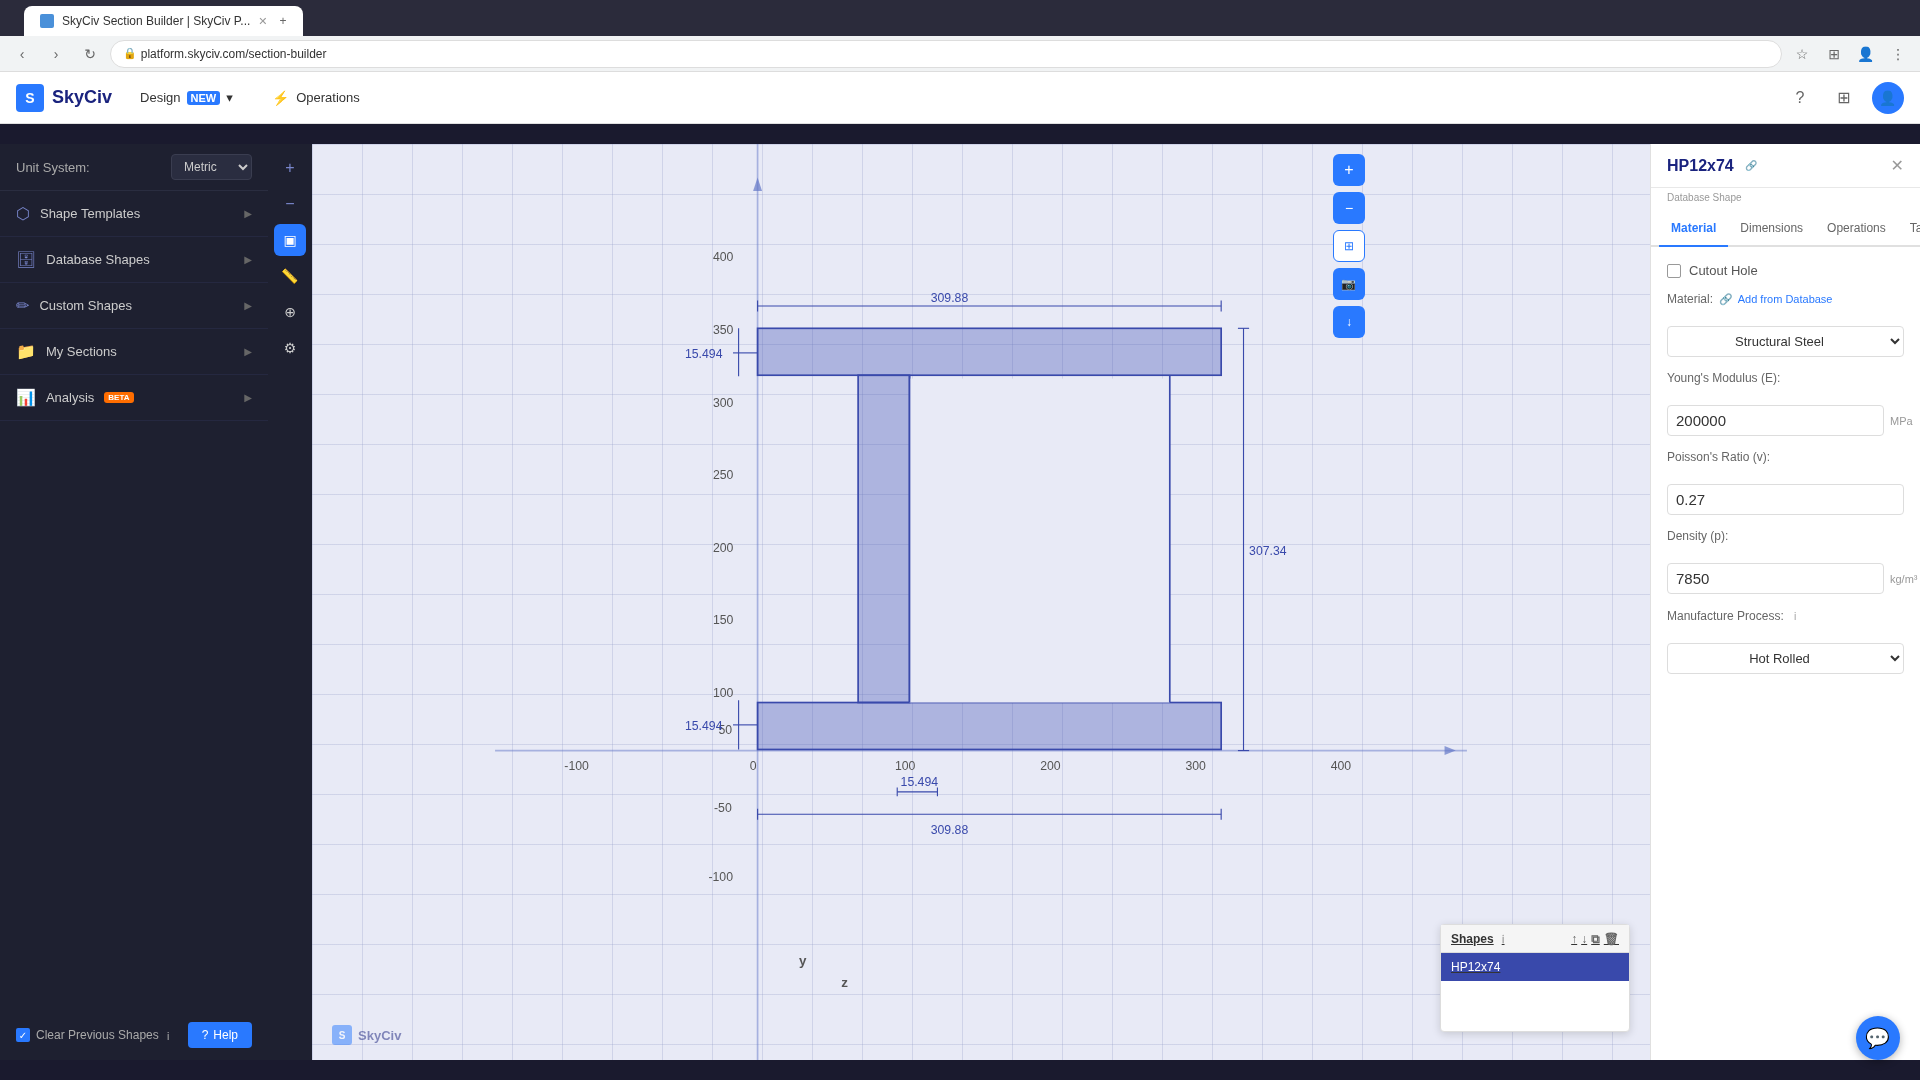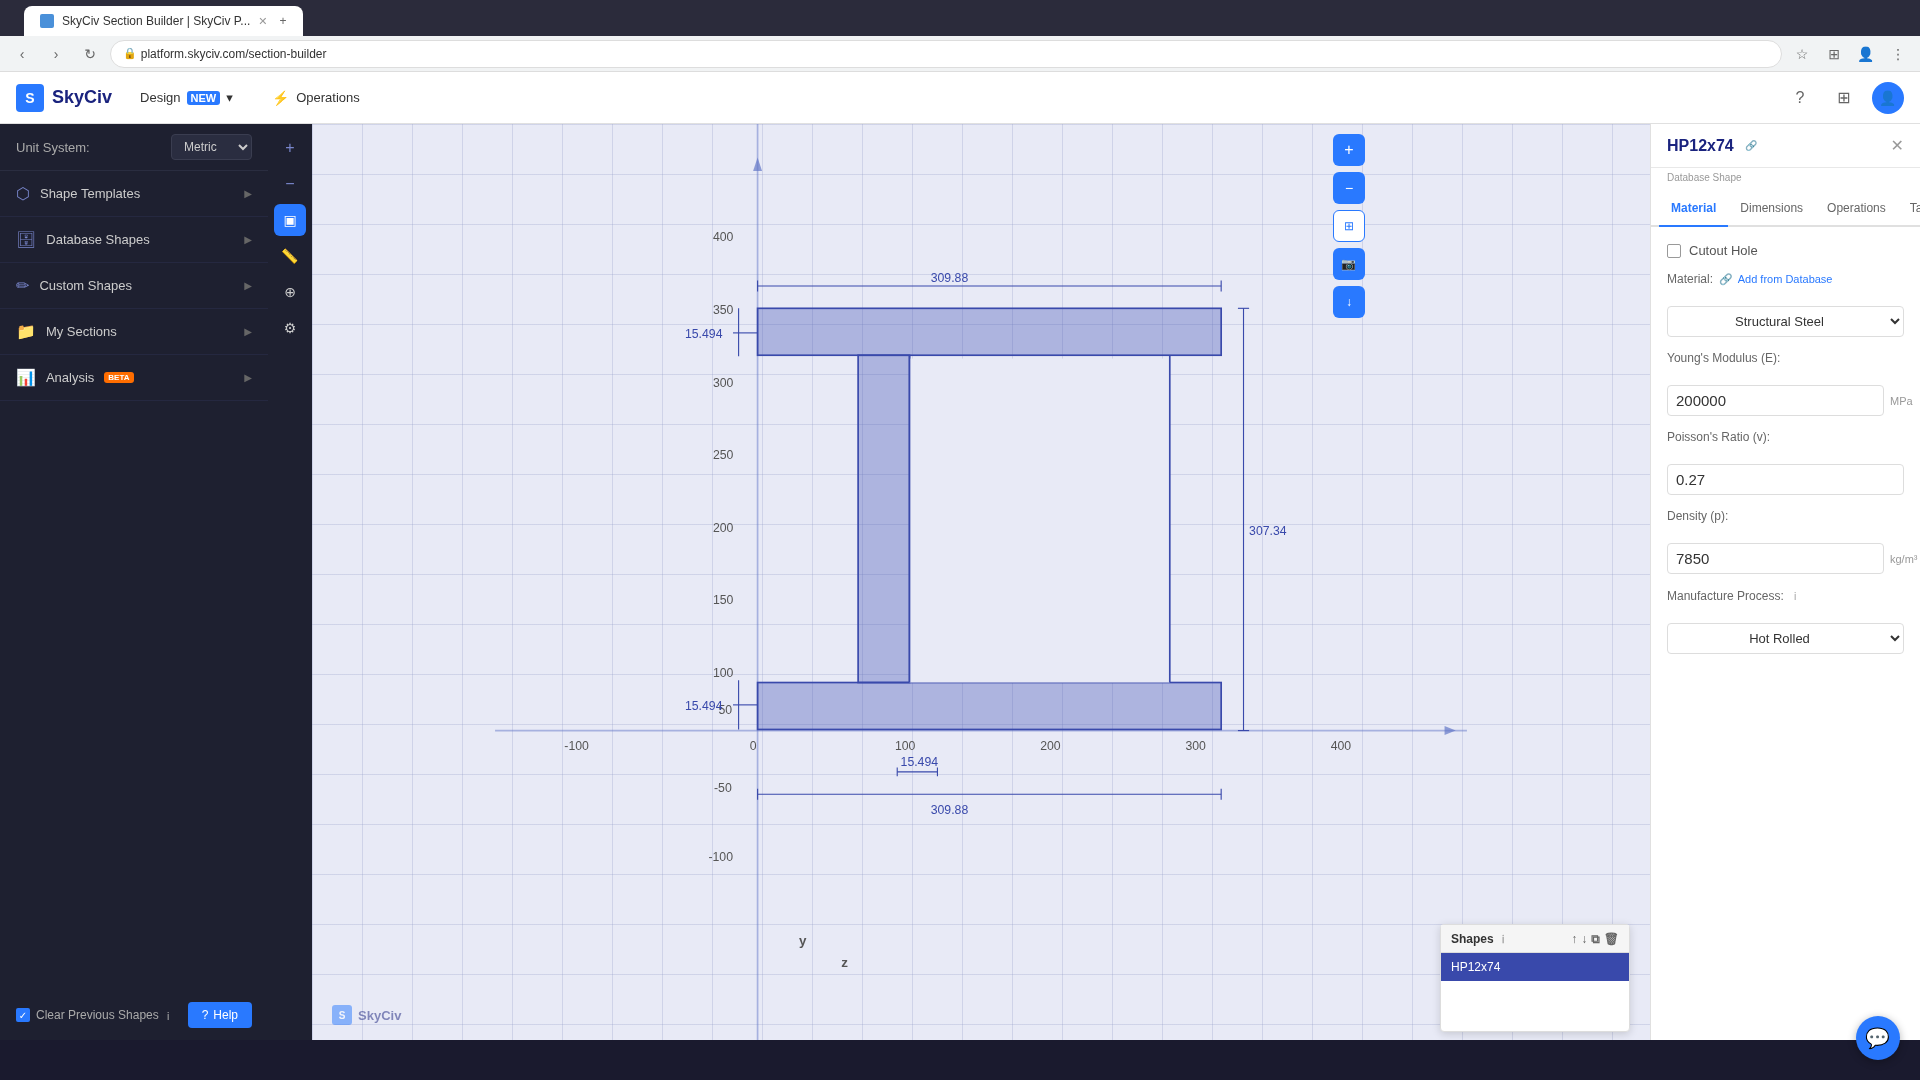--- a/index.html
+++ b/index.html
@@ -18,21 +18,21 @@
     .logo { display: flex; align-items: center; gap: 8px; font-weight: 700; font-size: 18px; color: #1a237e; }
     .logo-icon { width: 28px; height: 28px; background: #2979ff; border-radius: 4px; display: flex; align-items: center; justify-content: center; color: #fff; font-size: 14px; font-weight: 900; }
     .header-btn { display: flex; align-items: center; gap: 6px; padding: 6px 12px; border-radius: 4px; font-size: 13px; cursor: pointer; border: none; background: transparent; color: #333; }
     .new-badge { background: #2979ff; color: #fff; font-size: 11px; padding: 1px 4px; border-radius: 3px; font-weight: 600; }
     .header-spacer { flex: 1; }
     .header-right { display: flex; align-items: center; gap: 12px; }
     .header-icon { width: 32px; height: 32px; display: flex; align-items: center; justify-content: center; color: #666; cursor: pointer; border-radius: 50%; }
     .avatar { width: 32px; height: 32px; background: #2979ff; border-radius: 50%; display: flex; align-items: center; justify-content: center; color: #fff; font-size: 14px; cursor: pointer; }
 
     
-    .main-layout { display: flex; height: calc(1080px - 40px - 36px - 36px - 52px); }
+    .main-layout { display: flex; height: calc(1080px - 40px - 36px - 36px - 52px); margin-top: 20px; }
 
     
     .sidebar { width: 268px; background: #1e2030; color: #ccc; display: flex; flex-direction: column; overflow-y: auto; flex-shrink: 0; }
     .unit-row { display: flex; align-items: center; justify-content: space-between; padding: 10px 16px; border-bottom: 1px solid #2a2d40; }
     .unit-label { font-size: 13px; color: #aaa; }
     .unit-select { background: #2a2d40; color: #ccc; border: 1px solid #3a3d50; border-radius: 4px; padding: 4px 8px; font-size: 12px; cursor: pointer; }
     .sidebar-item { display: flex; align-items: center; gap: 10px; padding: 13px 16px; cursor: pointer; font-size: 13px; border-bottom: 1px solid #252840; transition: background 0.15s; }
     .sidebar-item-icon { color: #7986cb; font-size: 16px; }
     .sidebar-item-label { color: #ccc; }
     .sidebar-chevron { margin-left: auto; font-size: 10px; color: #666; }
@@ -56,21 +56,21 @@
       background-image:
         linear-gradient(rgba(150,160,200,0.3) 1px, transparent 1px),
         linear-gradient(90deg, rgba(150,160,200,0.3) 1px, transparent 1px);
       background-size: 50px 50px;
     }
 
     
     .shape-svg { position: absolute; top: 0; left: 0; width: 100%; height: 100%; }
 
     
-    .shapes-panel { position: absolute; bottom: 8px; right: 20px; background: #fff; border: 1px solid #ddd; border-radius: 4px; width: 190px; box-shadow: 0 2px 8px rgba(0,0,0,0.15); }
+    .shapes-panel { position: absolute; bottom: 28px; right: 20px; background: #fff; border: 1px solid #ddd; border-radius: 4px; width: 190px; box-shadow: 0 2px 8px rgba(0,0,0,0.15); text-decoration: underline; }
     .shapes-panel-header { display: flex; align-items: center; justify-between: space-between; padding: 6px 10px; background: #f5f5f5; border-bottom: 1px solid #ddd; font-size: 12px; font-weight: 600; color: #333; gap: 4px; }
     .shapes-panel-icons { margin-left: auto; display: flex; gap: 4px; }
     .sp-icon { font-size: 12px; color: #666; cursor: pointer; }
     .shapes-panel-item { padding: 7px 10px; font-size: 12px; background: #3949ab; color: #fff; cursor: pointer; }
     .shapes-panel-empty { padding: 20px; height: 50px; }
 
     
     .right-panel { width: 270px; background: #fff; border-left: 1px solid #e0e0e0; display: flex; flex-direction: column; overflow-y: auto; flex-shrink: 0; }
     .rp-header { display: flex; align-items: center; padding: 12px 16px; border-bottom: 1px solid #e8e8e8; gap: 8px; }
     .rp-title { font-size: 16px; font-weight: 700; color: #1a237e; }

